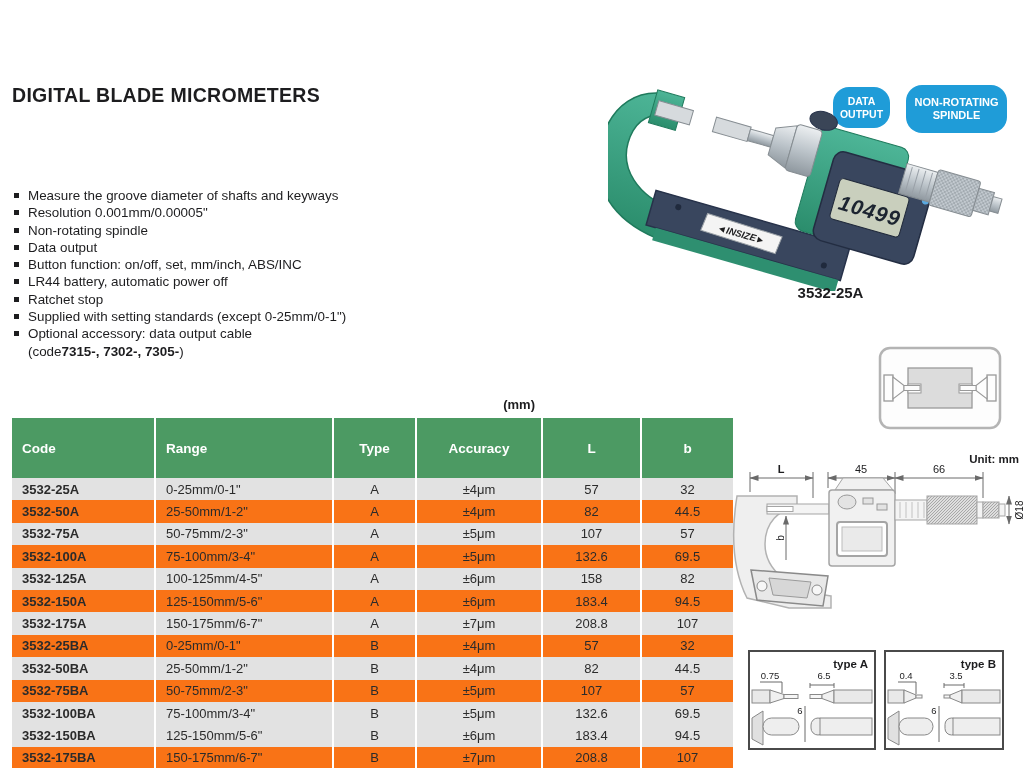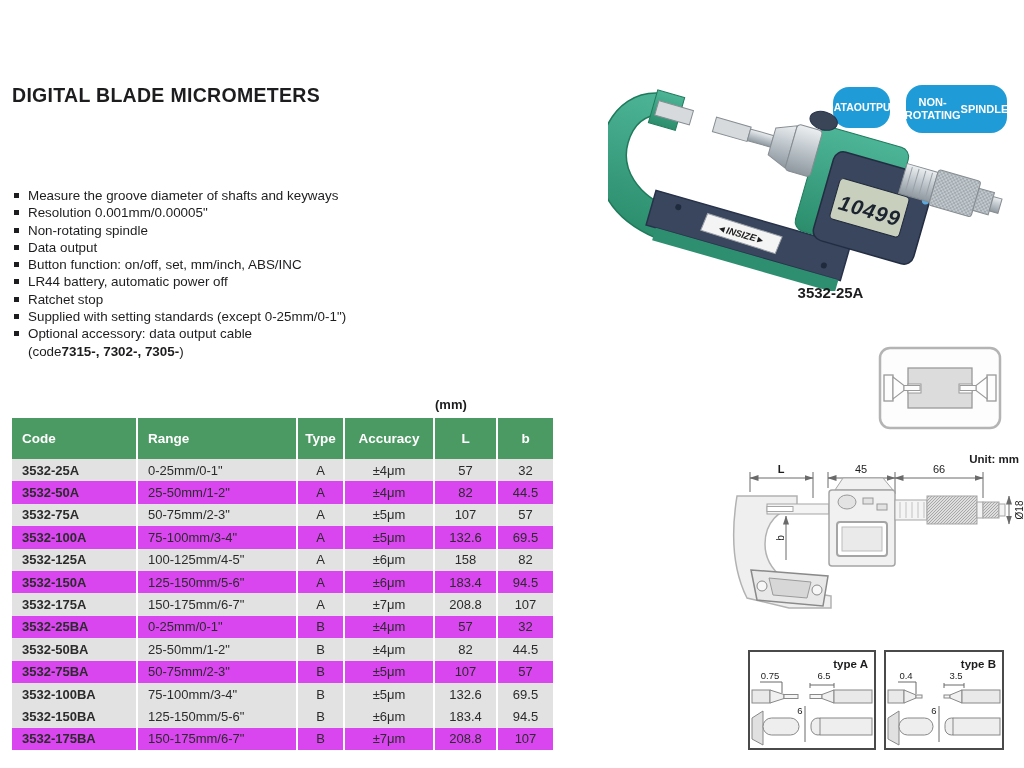--- a/index.html
+++ b/index.html
@@ -4,49 +4,49 @@
 <style>
   html,body{margin:0;padding:0;background:#fff;}
   .canvas{position:relative;width:1024px;height:768px;background:#ffffff;overflow:hidden;
           font-family:"Liberation Sans","DejaVu Sans",sans-serif;color:#222;}
 
   .title{position:absolute;left:12px;top:84px;font-size:19.5px;font-weight:bold;
          letter-spacing:.3px;color:#1d1d1f;}
 
   
   .badge{position:absolute;background:#1f9cd8;color:#fff;border-radius:16px;
-         display:flex;flex-direction:row;align-items:center;justify-content:center;
+         display:flex;flex-direction:column;align-items:center;justify-content:center;
          font-weight:bold;text-align:center;line-height:1.18;}
   .badge.b1{left:833px;top:87px;width:57px;height:41px;font-size:10.5px;}
   .badge.b2{left:906px;top:85px;width:101px;height:48px;font-size:11px;}
 
   
   .product-svg{position:absolute;left:608px;top:66px;width:400px;height:225px;}
   .caption{position:absolute;left:768px;top:284px;width:125px;text-align:center;
            font-size:15px;font-weight:bold;color:#1d1d1f;}
 
   
   .features{position:absolute;left:14px;top:187px;width:560px;font-size:13.4px;color:#1d1d1f;}
   .feat{display:flex;align-items:baseline;line-height:17.3px;white-space:nowrap;}
   .feat .sq{width:5px;height:5px;background:#1d1d1f;display:inline-block;
             margin-right:9px;flex:0 0 5px;position:relative;top:-2px;}
   .feat.cont{padding-left:14px;}
 
   
-  .mm-note{position:absolute;left:435px;top:397px;width:100px;text-align:left;
+  .mm-note{position:absolute;left:435px;top:397px;width:100px;text-align:right;
            font-weight:bold;font-size:13px;color:#1d1d1f;}
   table.spec{position:absolute;left:12px;top:418px;width:523px;border-collapse:collapse;
              table-layout:fixed;font-size:13px;}
   table.spec th{background:#4c9a63;color:#fff;font-size:13.5px;font-weight:bold;
-                height:41px;padding:0;}
+                height:24px;padding:18px;}
   table.spec td{height:22.4px;padding:0;color:#2b2b2b;}
   table.spec th,table.spec td{border-left:2px solid #fff;}
   table.spec th:first-child,table.spec td:first-child{border-left:none;}
   table.spec tr.odd td{background:#e2e2e2;}
-  table.spec tr.even td{background:#d946ef;}
+  table.spec tr.even td{background:#f97316;}
   table.spec .c0{width:114px;text-align:left;padding-left:10px;font-weight:bold;}
   table.spec .c1{width:148px;text-align:left;padding-left:10px;}
   table.spec .c2{width:45px;text-align:center;}
   table.spec .c3{width:88px;text-align:center;}
   table.spec .c4{width:61px;text-align:center;}
   table.spec .c5{width:55px;text-align:center;}
   th.c0,th.c1{text-align:left;padding-left:10px;}
   th.c2,th.c3,th.c4,th.c5{text-align:center;}
 
   

